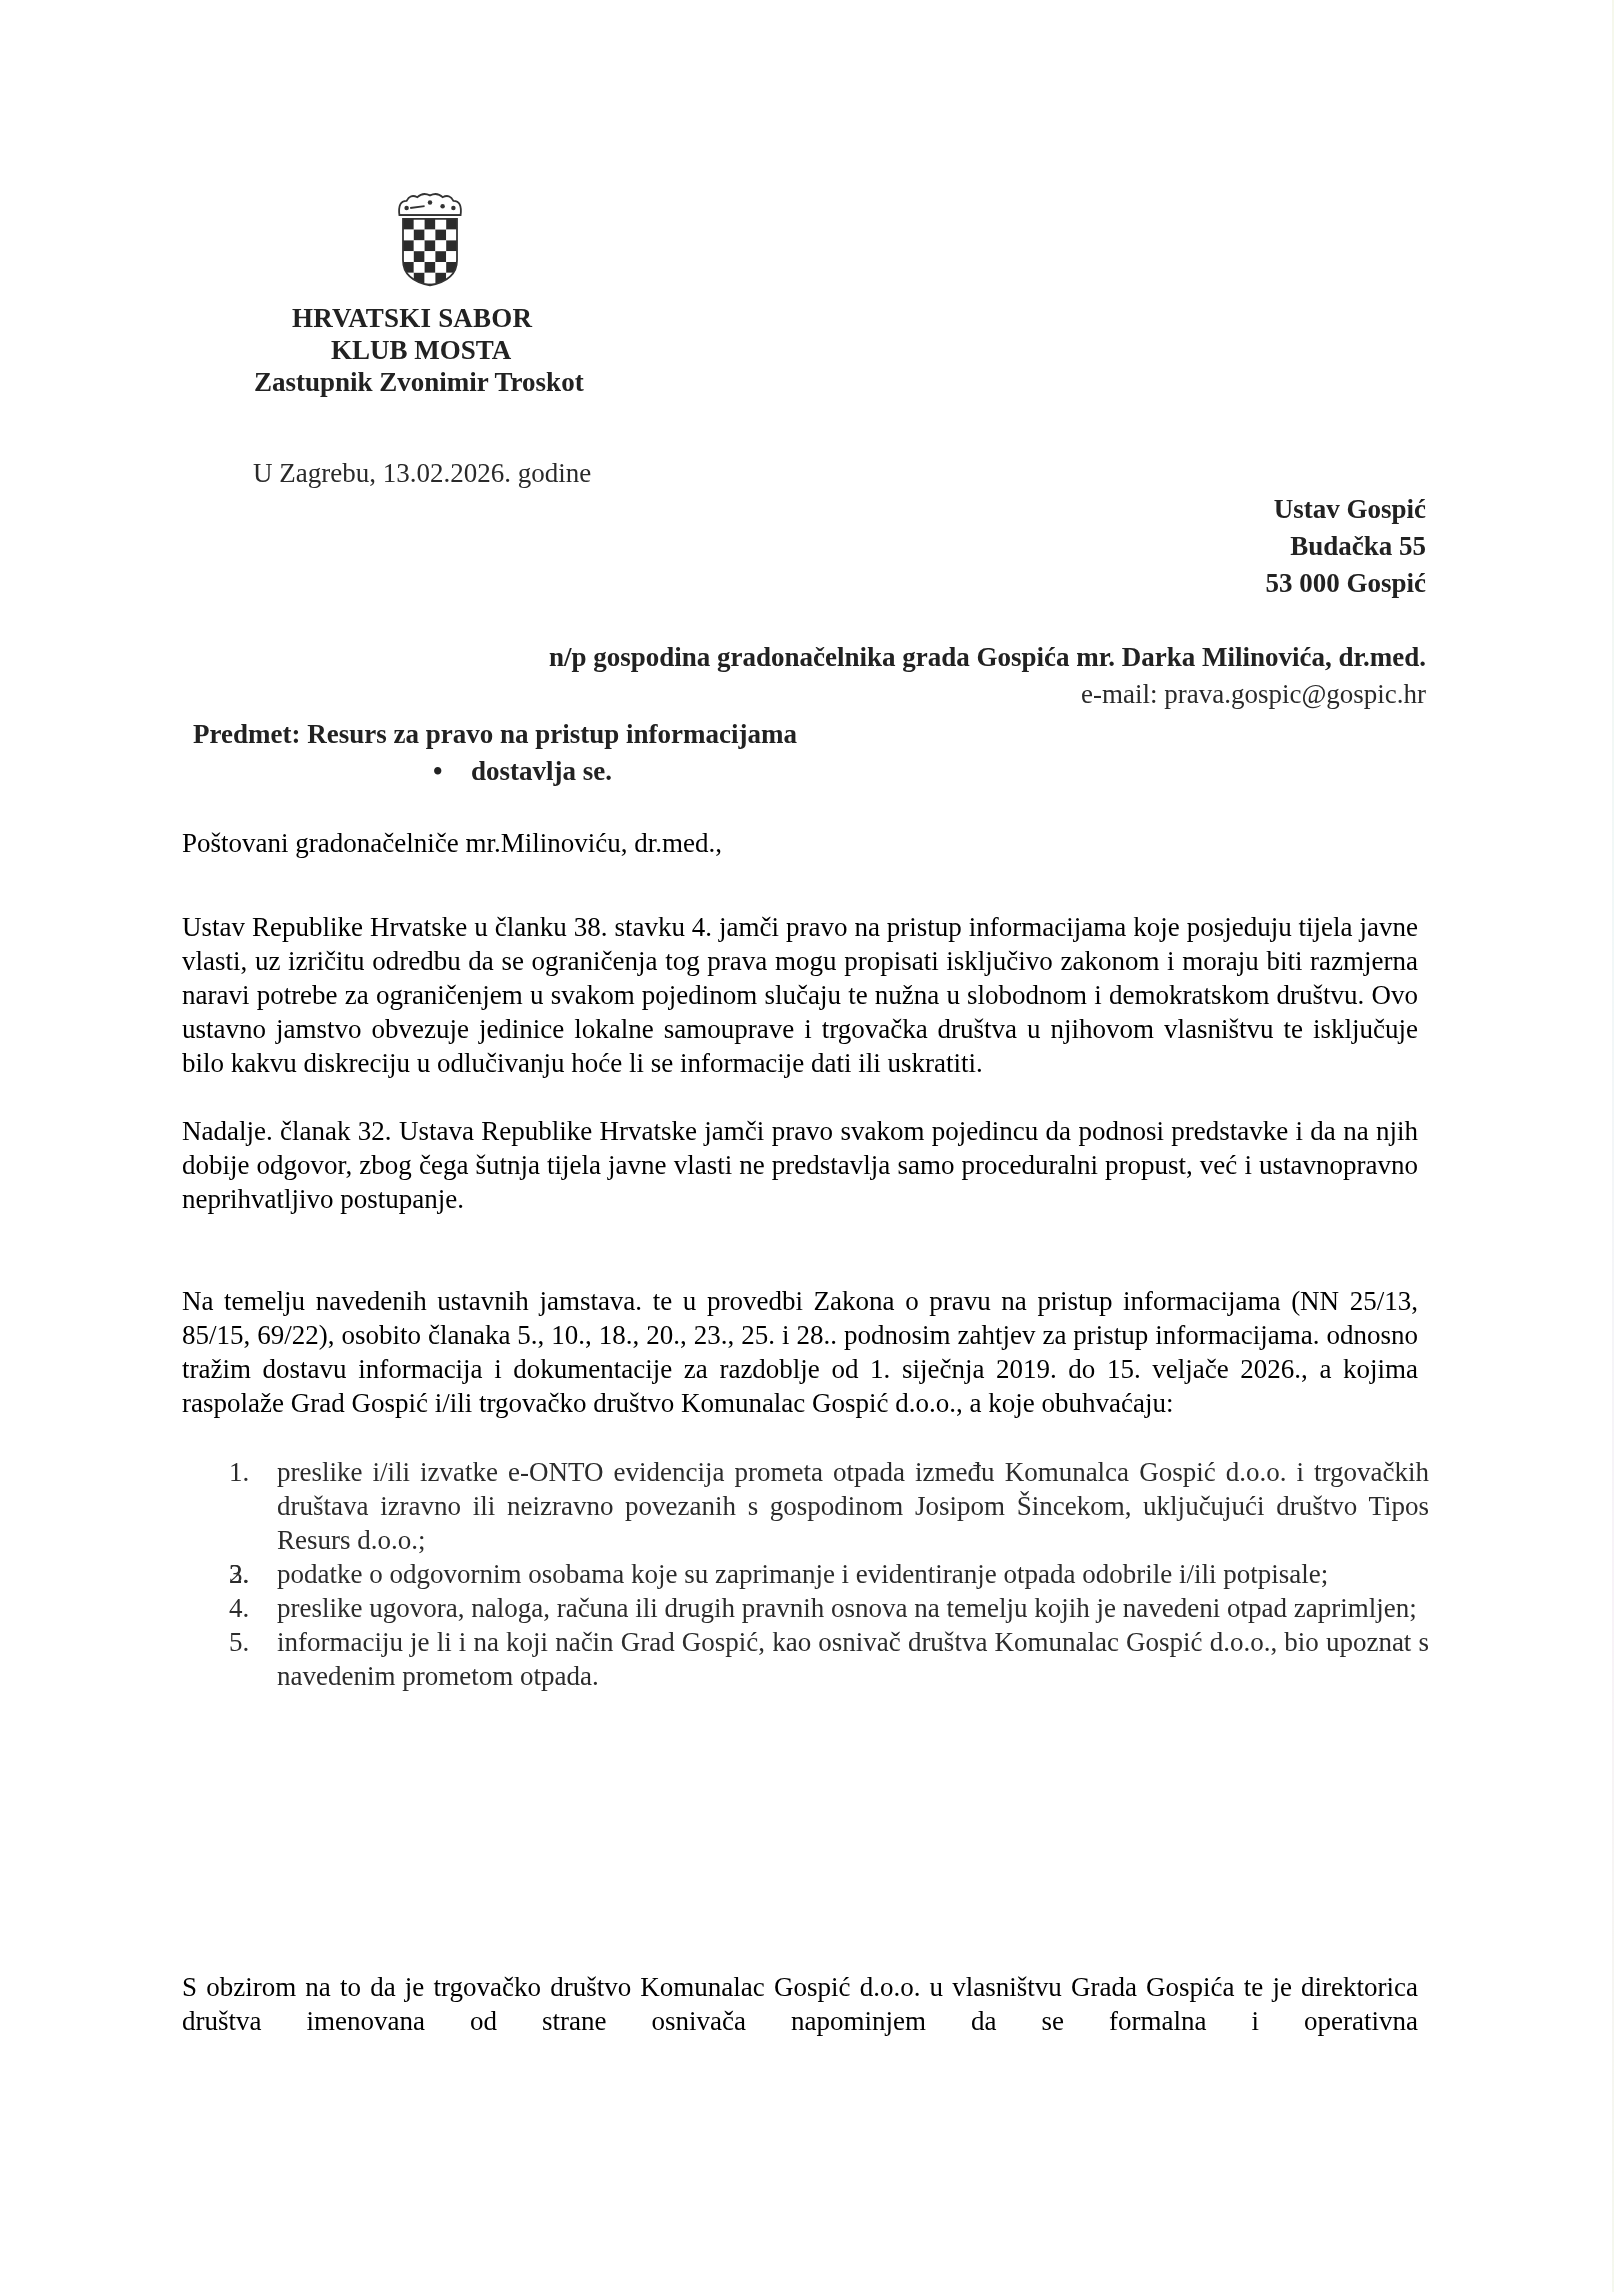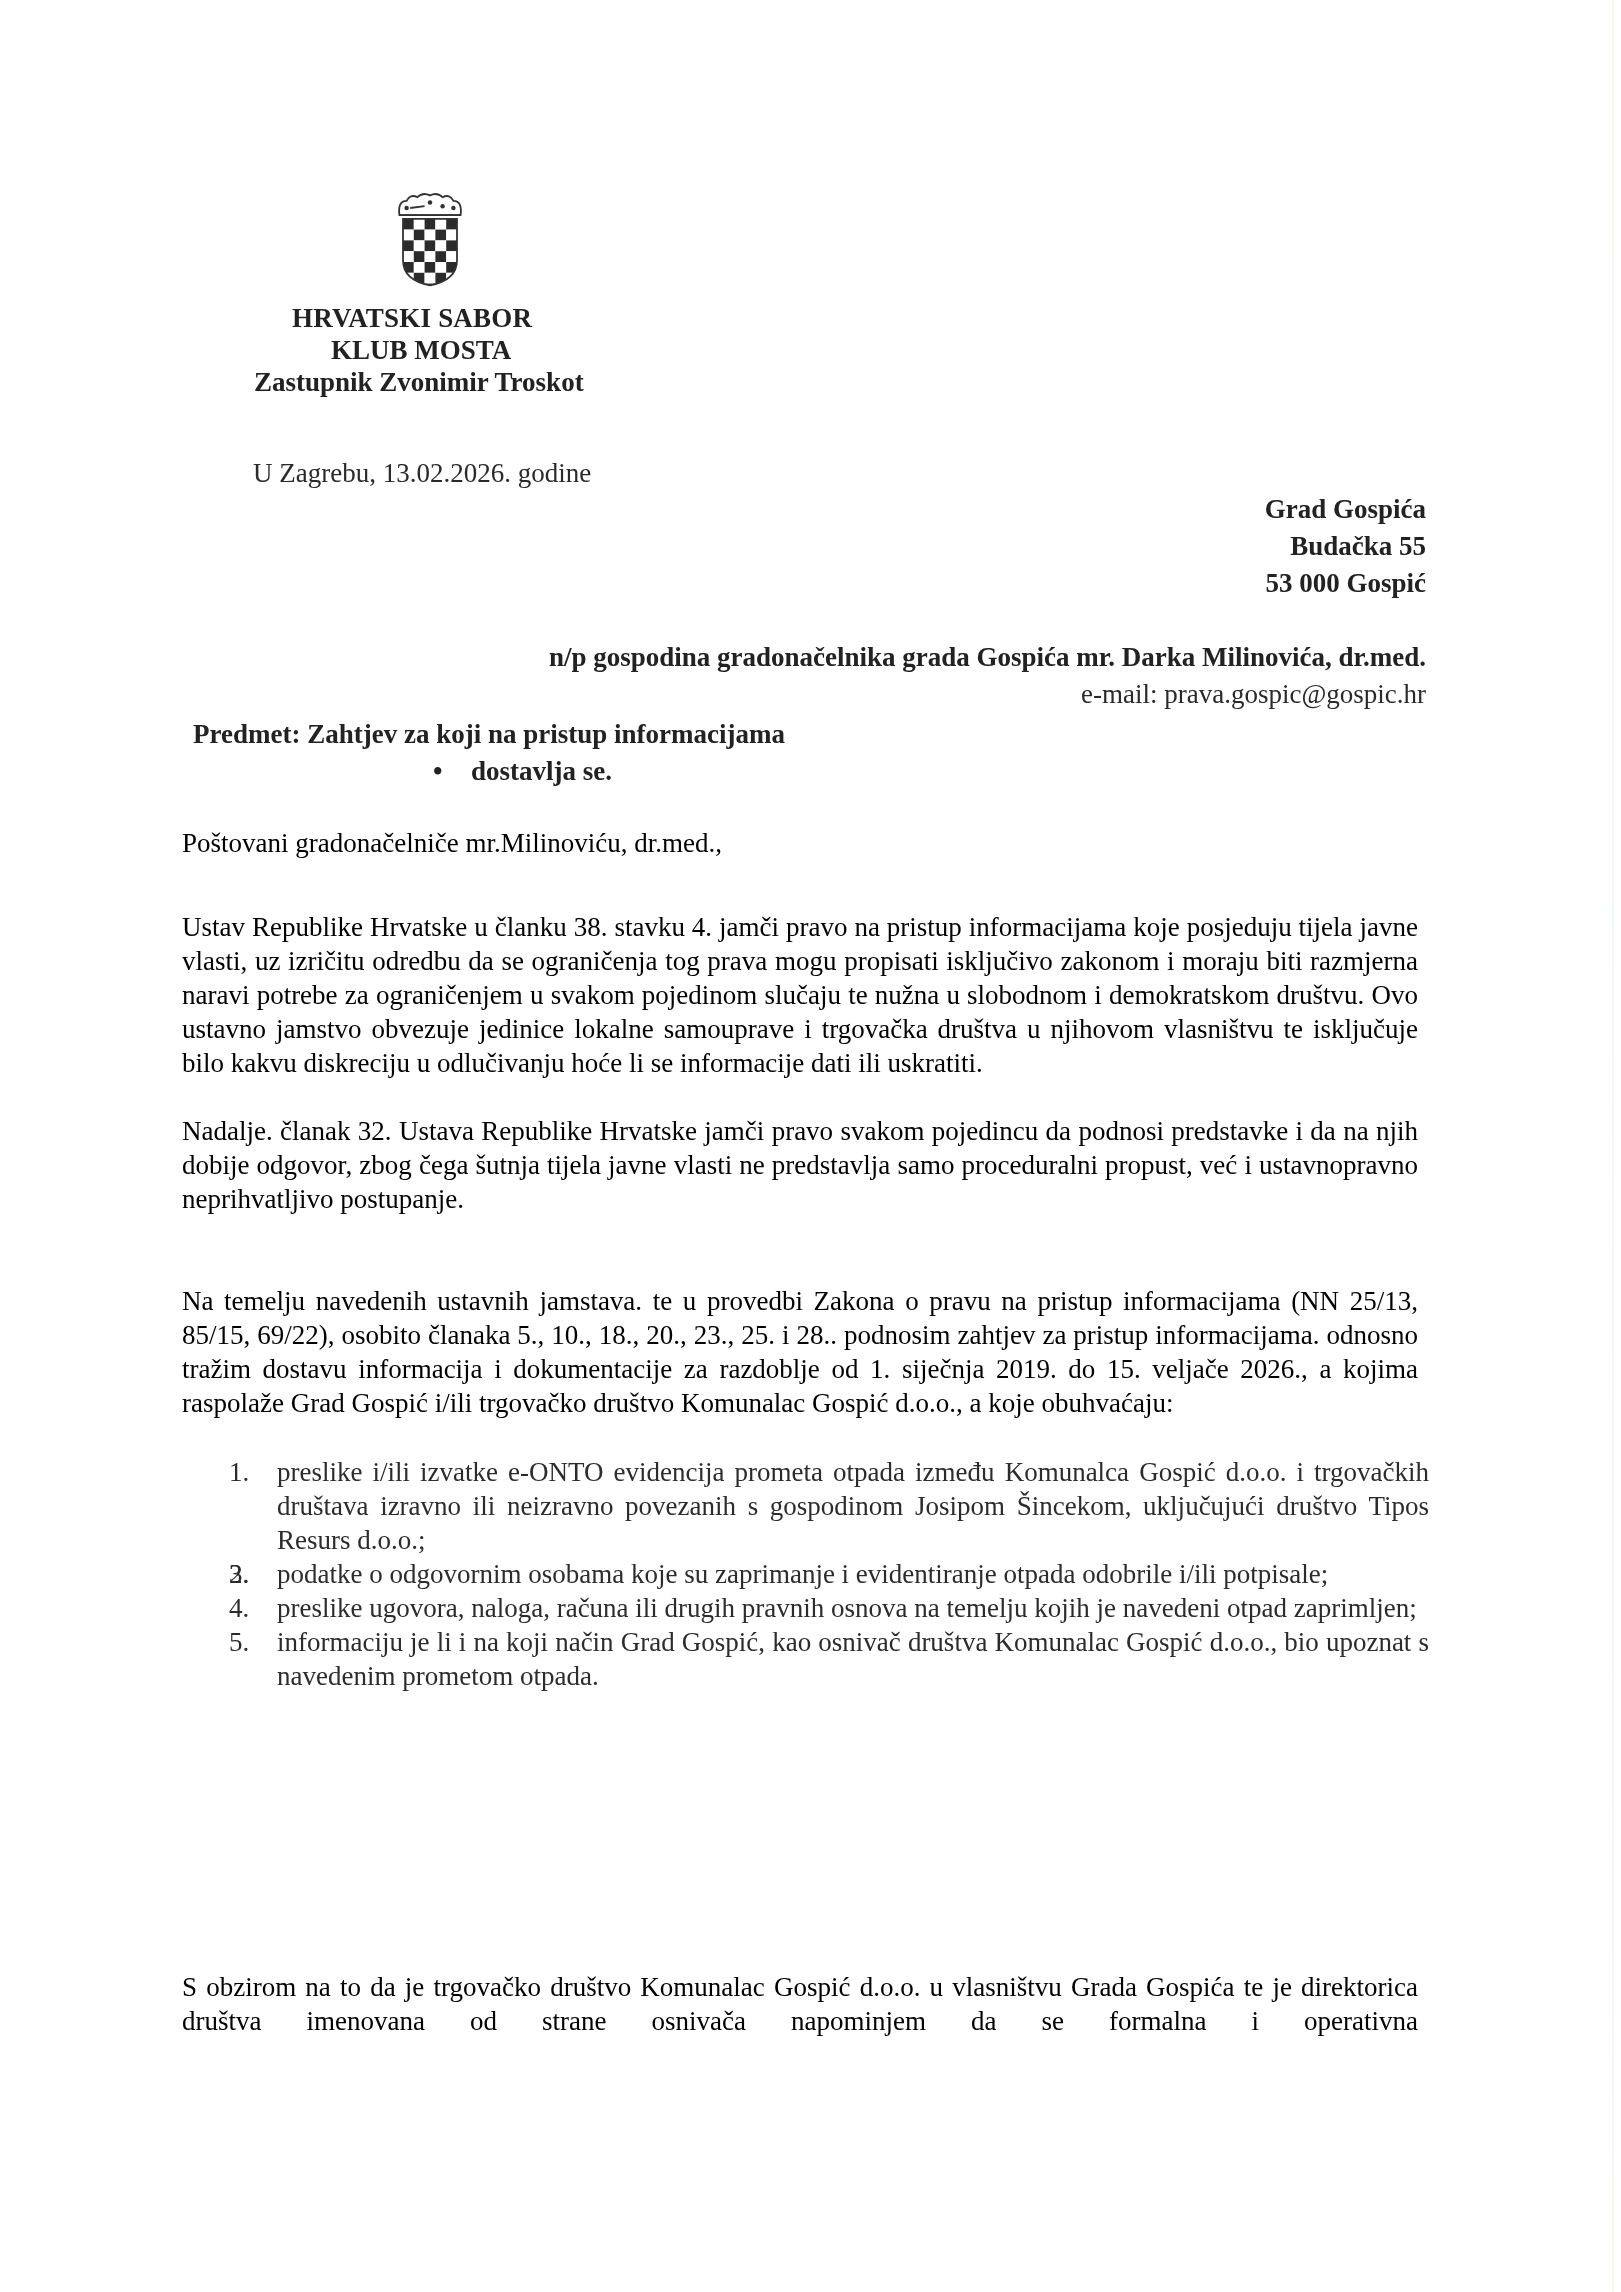--- a/index.html
+++ b/index.html
@@ -219,29 +219,29 @@
   </svg>
 </div>
 
 <div class="hdr hdr1">HRVATSKI SABOR</div>
 <div class="hdr hdr2">KLUB MOSTA</div>
 <div class="hdr hdr3">Zastupnik Zvonimir Troskot</div>
 
 <div class="date">U Zagrebu, 13.02.2026. godine</div>
 
 <div class="recipient">
-  <div>Grad Gospića</div>
+  <div>Ustav Gospić</div>
   <div>Budačka 55</div>
   <div>53 000 Gospić</div>
 </div>
 
 <div class="attn">n/p gospodina gradonačelnika grada Gospića mr. Darka Milinovića, dr.med.</div>
 <div class="email">e-mail: prava.gospic@gospic.hr</div>
 
-<div class="subject">Predmet: Zahtjev za koji na pristup informacijama</div>
+<div class="subject">Predmet: Resurs za pravo na pristup informacijama</div>
 <div class="subject-bullet">
   <span class="dot">•</span><span>dostavlja se.</span>
 </div>
 
 <div class="body-text salutation">Poštovani gradonačelniče mr.Milinoviću, dr.med.,</div>
 
 <div class="body-text para1">Ustav Republike Hrvatske u članku 38. stavku 4. jamči pravo na pristup informacijama koje posjeduju tijela javne vlasti, uz izričitu odredbu da se ograničenja tog prava mogu propisati isključivo zakonom i moraju biti razmjerna naravi potrebe za ograničenjem u svakom pojedinom slučaju te nužna u slobodnom i demokratskom društvu. Ovo ustavno jamstvo obvezuje jedinice lokalne samouprave i trgovačka društva u njihovom vlasništvu te isključuje bilo kakvu diskreciju u odlučivanju hoće li se informacije dati ili uskratiti.</div>
 <div class="body-text para2" style="top:1114px;">Nadalje. članak 32. Ustava Republike Hrvatske jamči pravo svakom pojedincu da podnosi predstavke i da na njih dobije odgovor, zbog čega šutnja tijela javne vlasti ne predstavlja samo proceduralni propust, već i ustavnopravno neprihvatljivo postupanje.</div>
 <div class="body-text para3">Na temelju navedenih ustavnih jamstava. te u provedbi Zakona o pravu na pristup informacijama (NN 25/13, 85/15, 69/22), osobito članaka 5., 10., 18., 20., 23., 25. i 28.. podnosim zahtjev za pristup informacijama. odnosno tražim dostavu informacija i dokumentacije za razdoblje od 1. siječnja 2019. do 15. veljače 2026., a kojima raspolaže Grad Gospić i/ili trgovačko društvo Komunalac Gospić d.o.o., a koje obuhvaćaju:</div>
 

